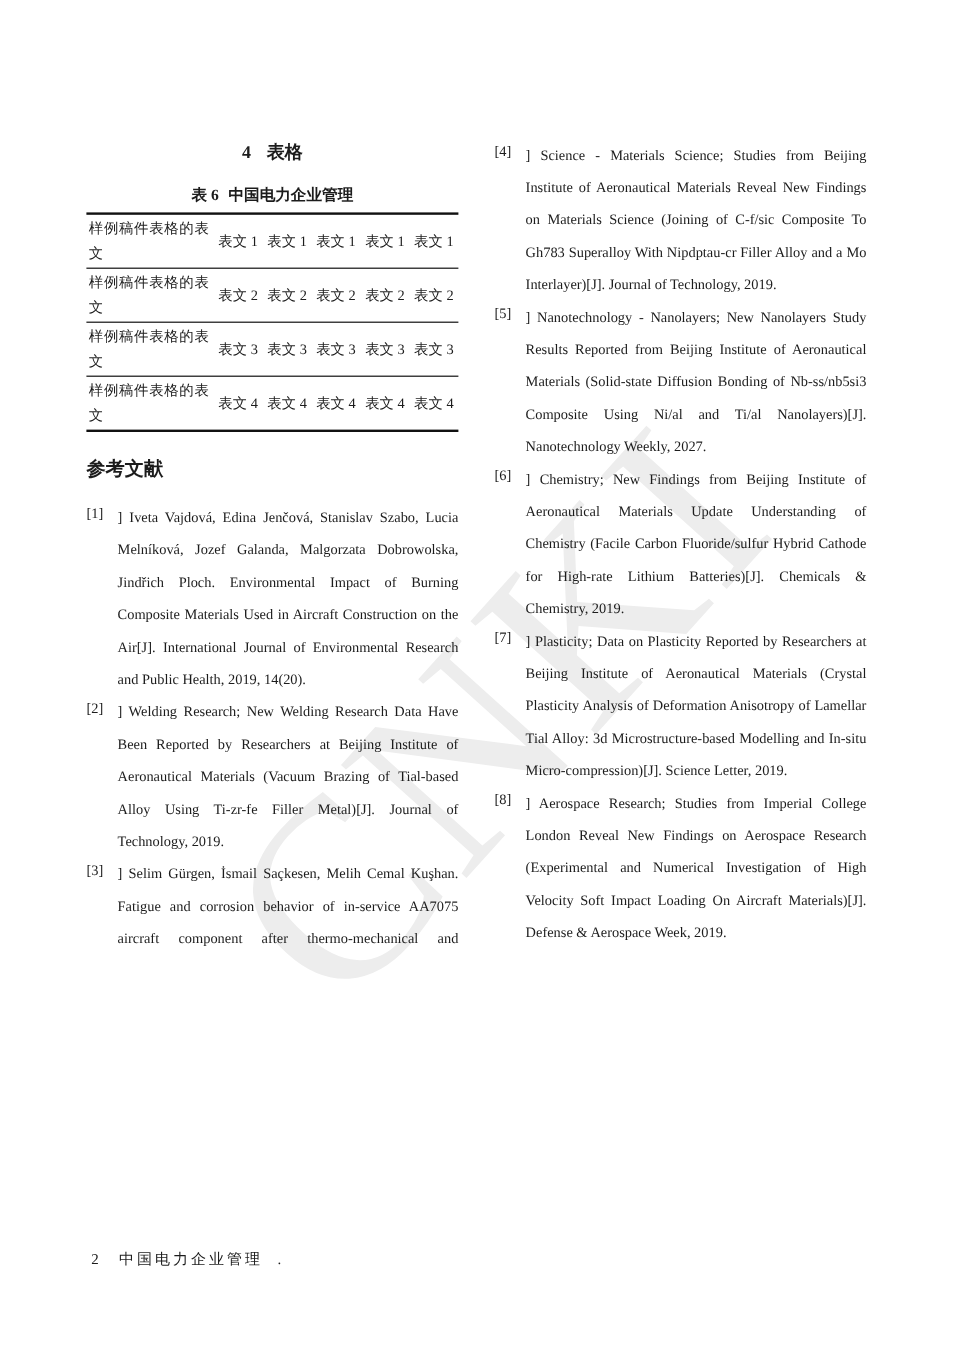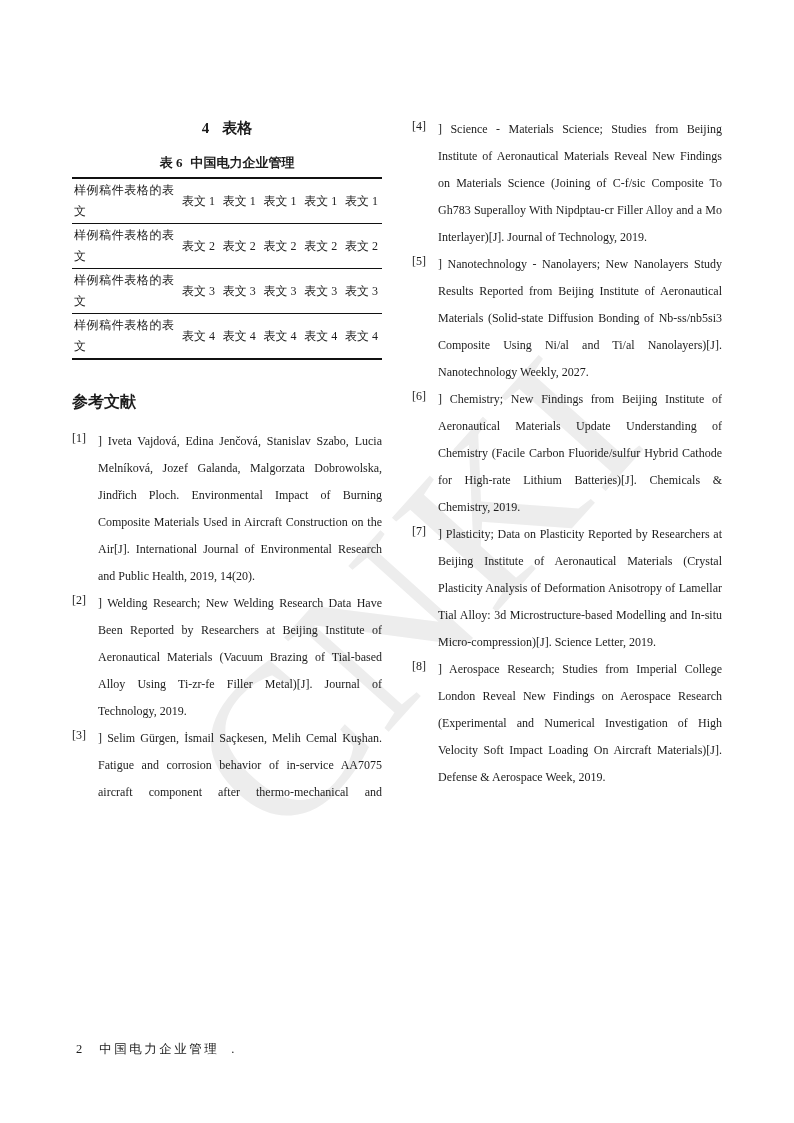--- a/index.html
+++ b/index.html
@@ -70,21 +70,21 @@
     word-break: break-all;
   }
   .t-cell {
     font-size: 12px;
     text-align: center;
     white-space: nowrap;
   }
 
   
   .refs-heading {
-    margin-top: 32px;
+    margin-top: 22px;
     font-size: 16px;
     font-weight: bold;
     line-height: 20px;
   }
   .ref-list { margin-top: 16px; }
   .ref-item { display: flex; }
   .ref-label {
     flex: 0 0 26px;
     font-size: 12px;
     line-height: 21px;

